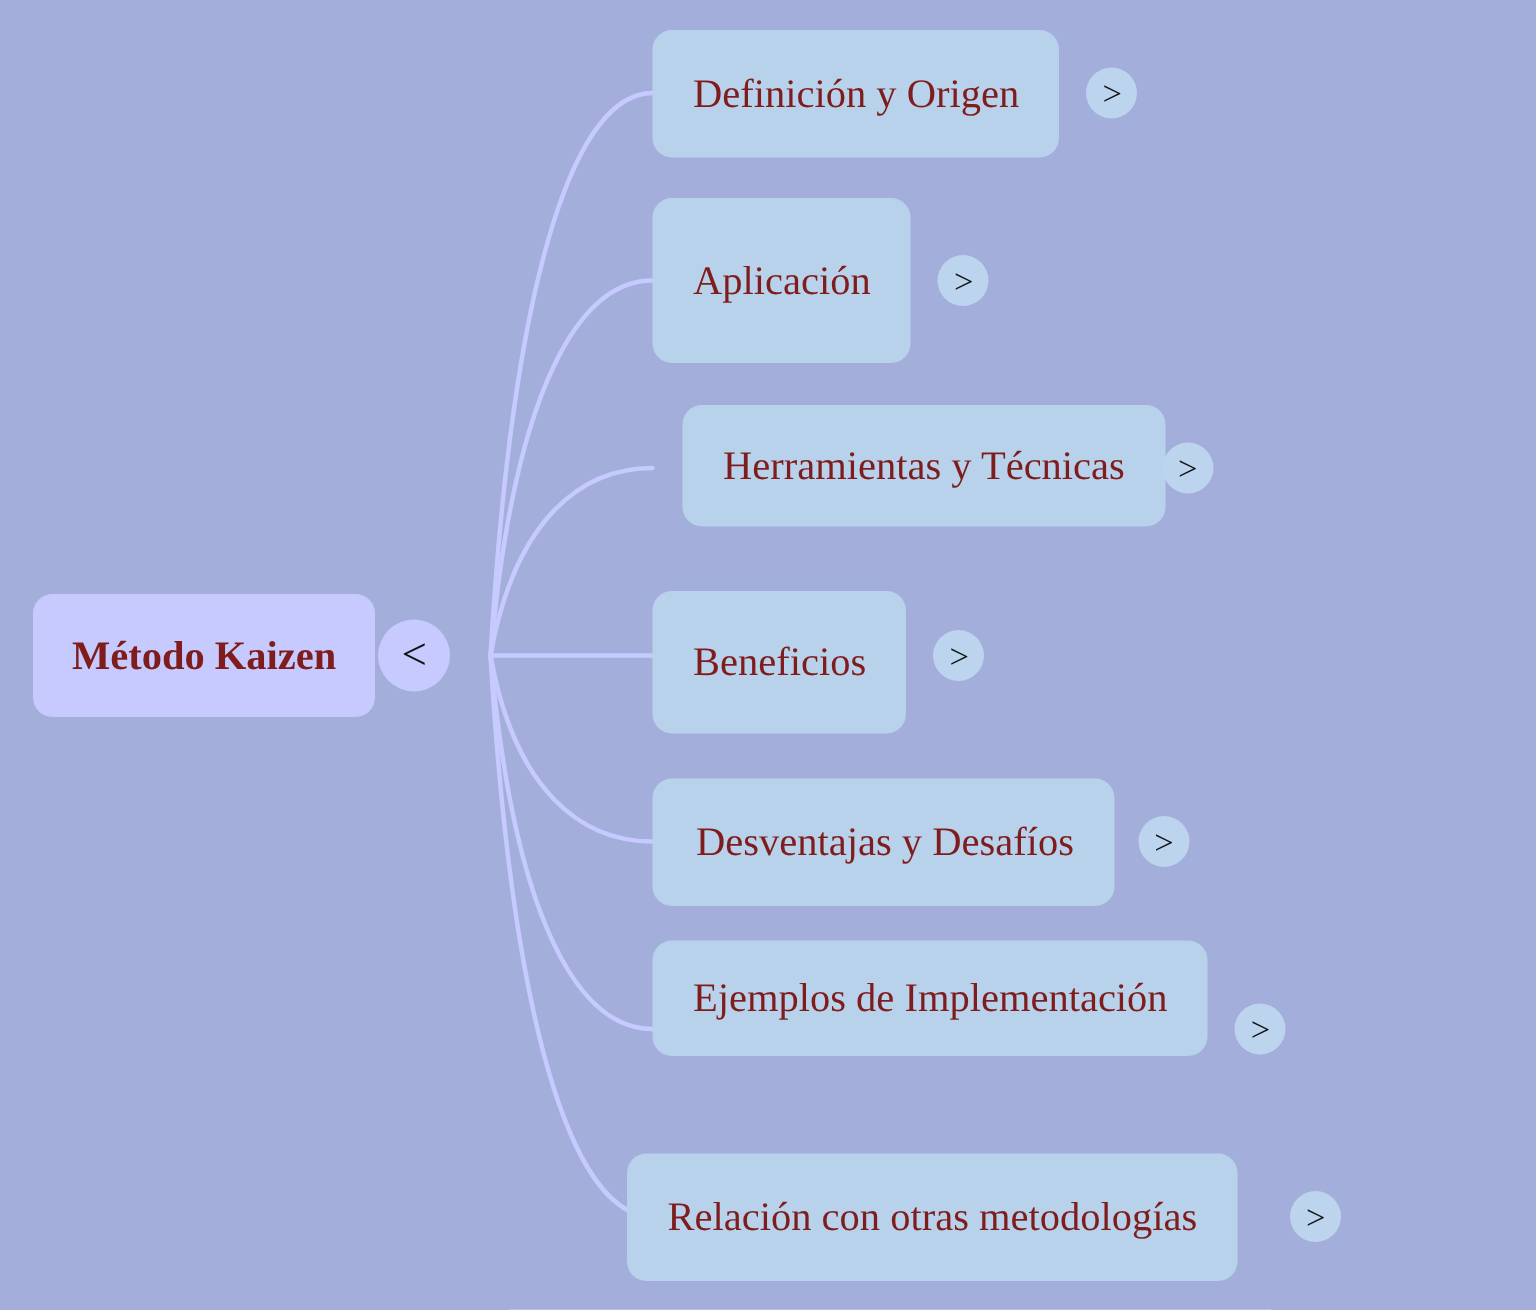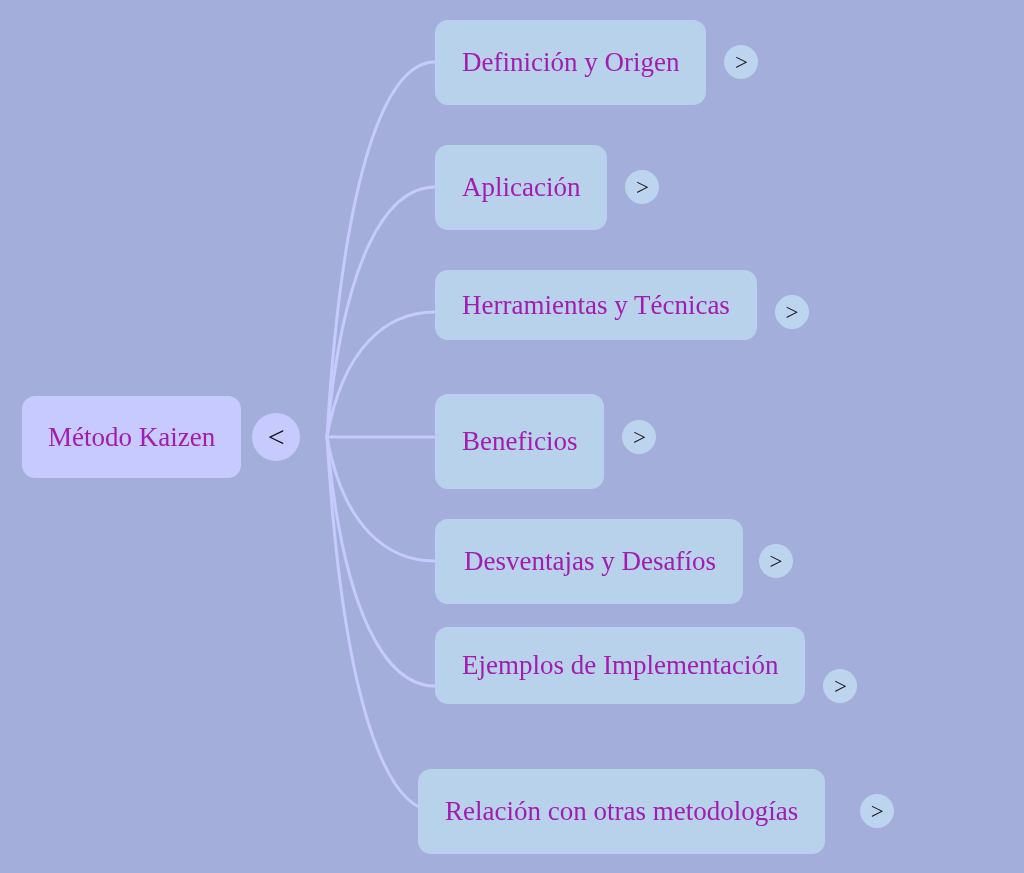--- a/index.html
+++ b/index.html
@@ -35,29 +35,30 @@
   .node {
     position: absolute;
     display: flex;
     align-items: center;
     box-sizing: border-box;
     border-radius: 13px;
     white-space: nowrap;
   }
   .node-label {
     font-size: 27px;
-    color: #a21caf;
+    color: #7f1d1d;
     line-height: 1;
   }
   .root-node {
     background: #c6caff;
     height: 82px;
     padding: 0 26px;
     left: 22px;
     top: 396px;
+    font-weight: bold;
   }
   .child-node {
     background: #b9d2ec;
     height: 85px;
     padding: 0 27px;
     left: 435px;
   }
   .toggle {
     position: absolute;
     display: flex;
@@ -107,27 +108,27 @@
     <span>&lt;</span>
   </div>
 
   <div id="children-layer">
       <div class="node child-node" style="left: 435px; top: 20px; height: 85px;">
         <span class="node-label">Definición y Origen</span>
       </div>
       <div class="toggle child-toggle" style="left: 724.438px; top: 45px;">
         <span>&gt;</span>
       </div>
-      <div class="node child-node" style="left: 435px; top: 145px; height: 85px;">
+      <div class="node child-node" style="left: 435px; top: 132px; height: 110px;">
         <span class="node-label">Aplicación</span>
       </div>
       <div class="toggle child-toggle" style="left: 625.469px; top: 170px;">
         <span>&gt;</span>
       </div>
-      <div class="node child-node" style="left: 435px; top: 270px; height: 70px;">
+      <div class="node child-node" style="left: 455px; top: 270px; height: 81px;">
         <span class="node-label">Herramientas y Técnicas</span>
       </div>
       <div class="toggle child-toggle" style="left: 774.891px; top: 295px;">
         <span>&gt;</span>
       </div>
       <div class="node child-node" style="left: 435px; top: 394px; height: 95px;">
         <span class="node-label">Beneficios</span>
       </div>
       <div class="toggle child-toggle" style="left: 622.469px; top: 420px;">
         <span>&gt;</span>

